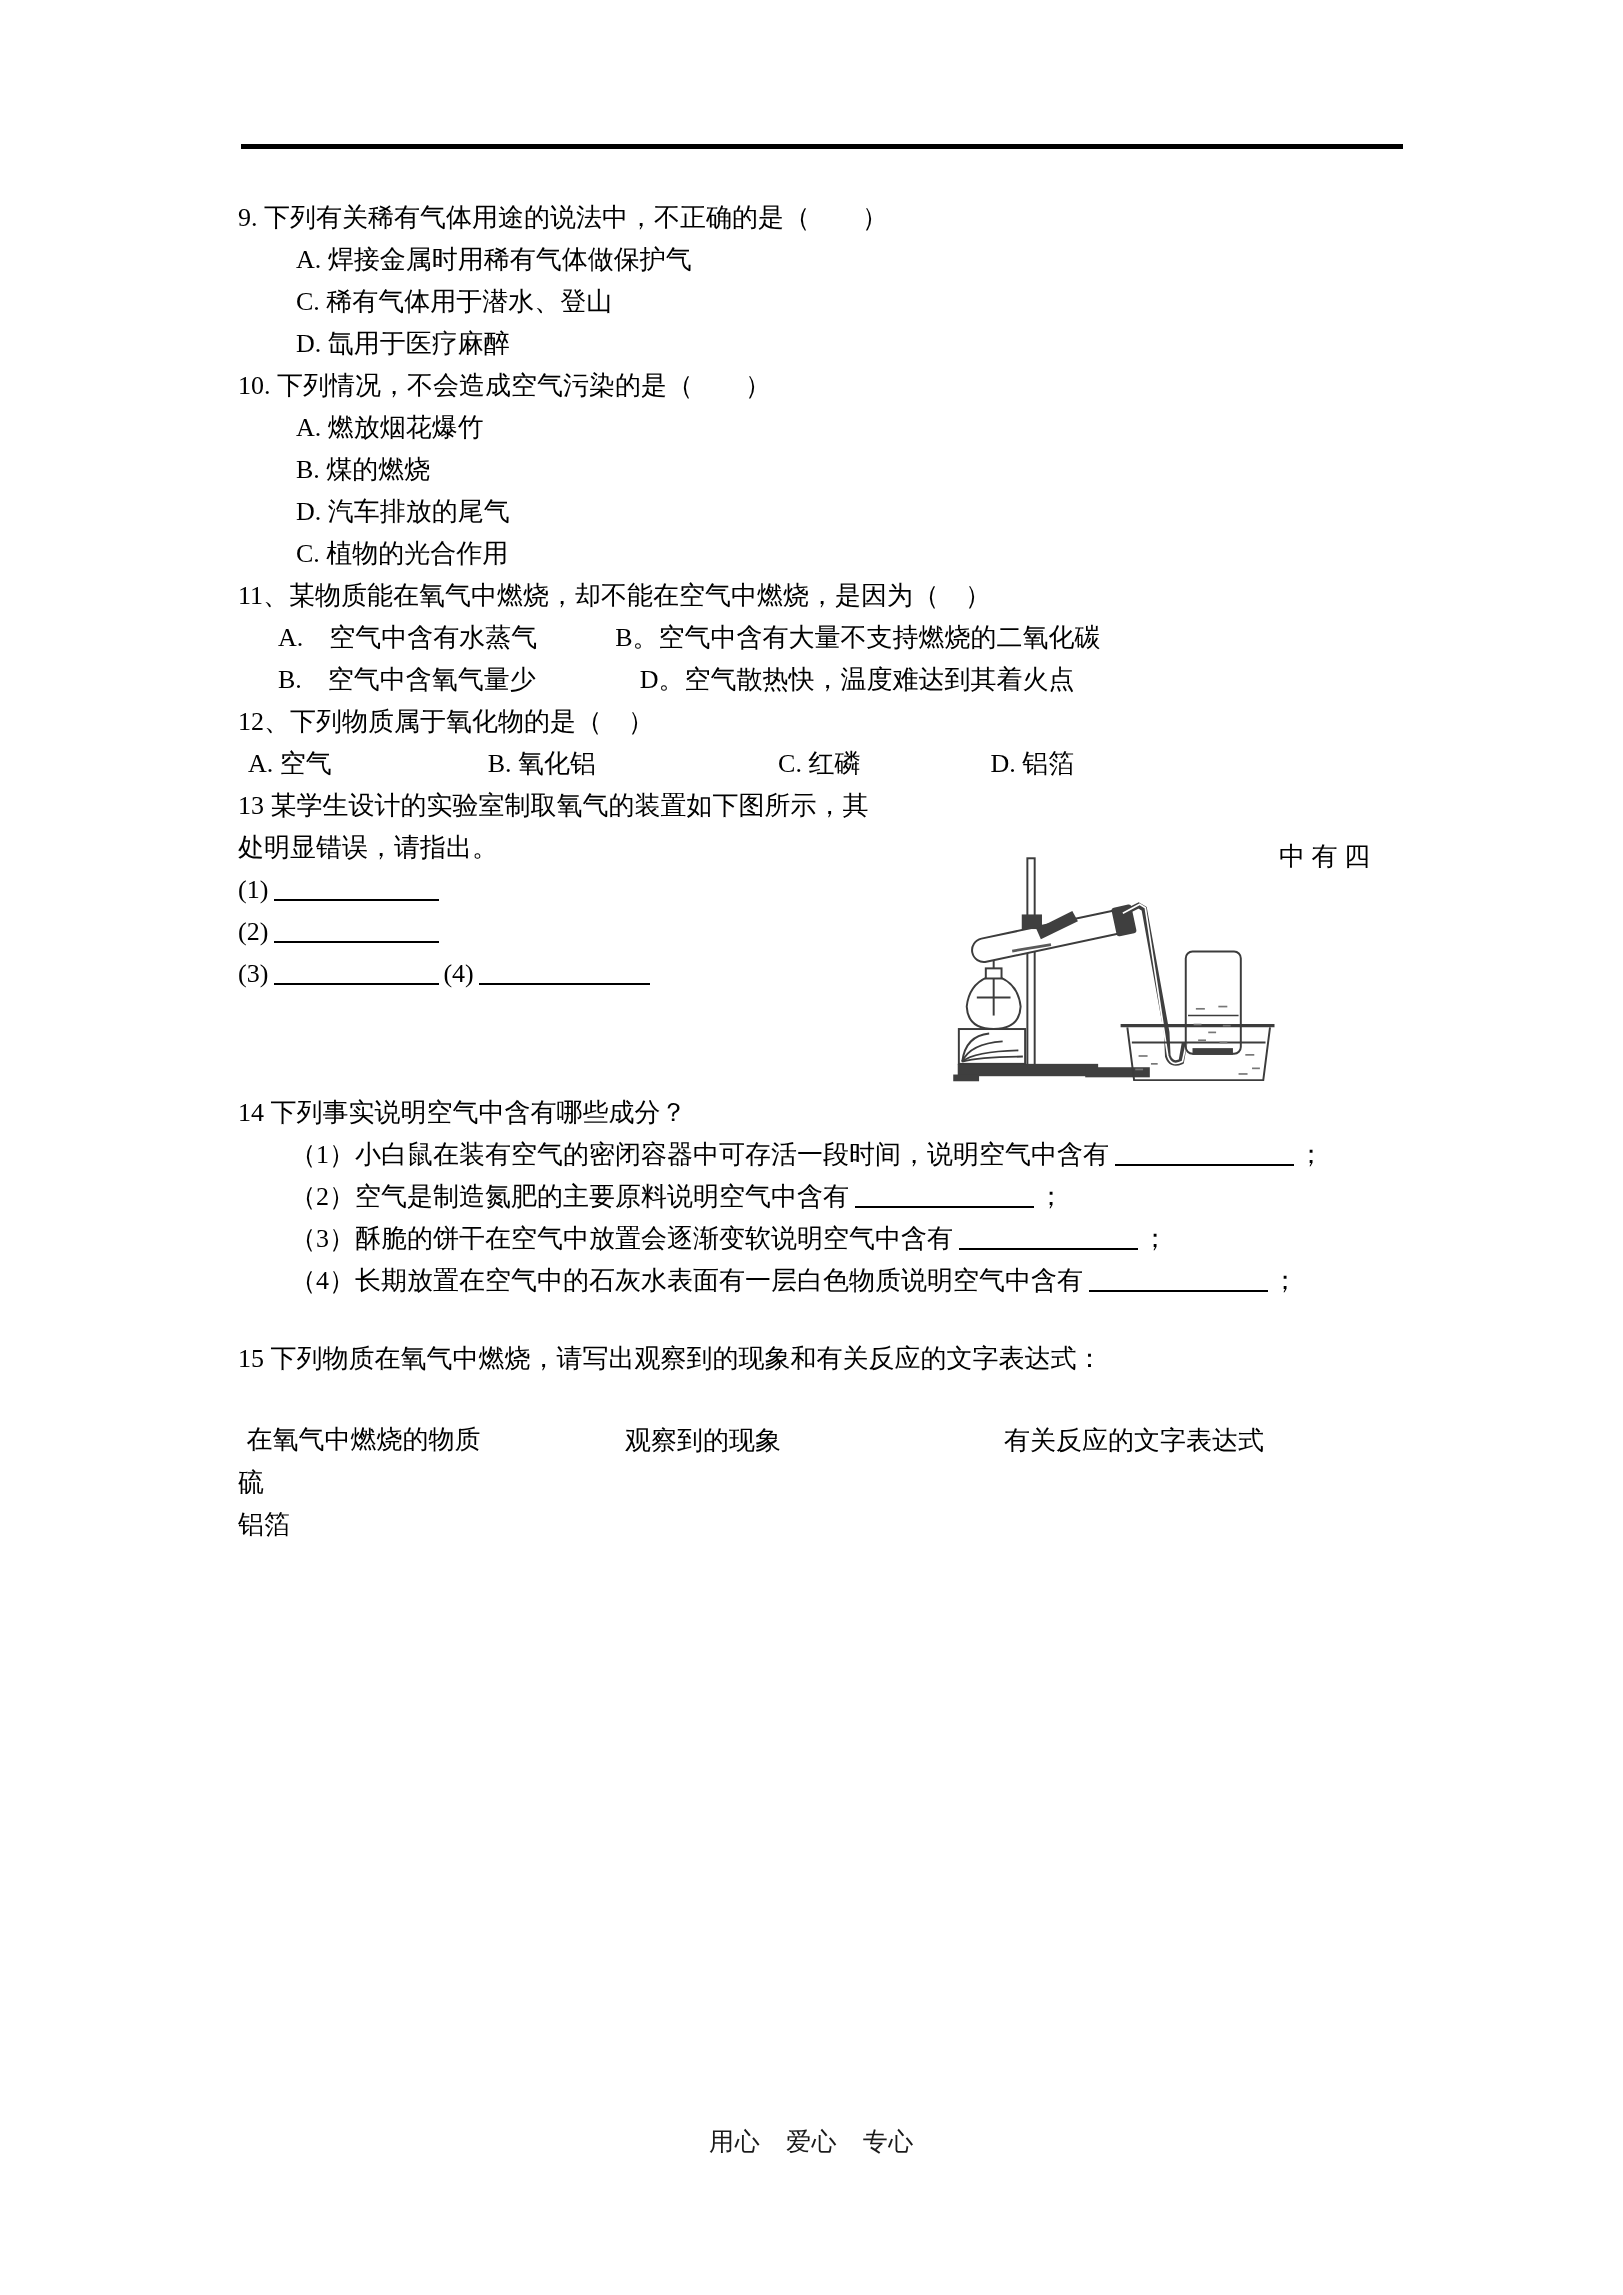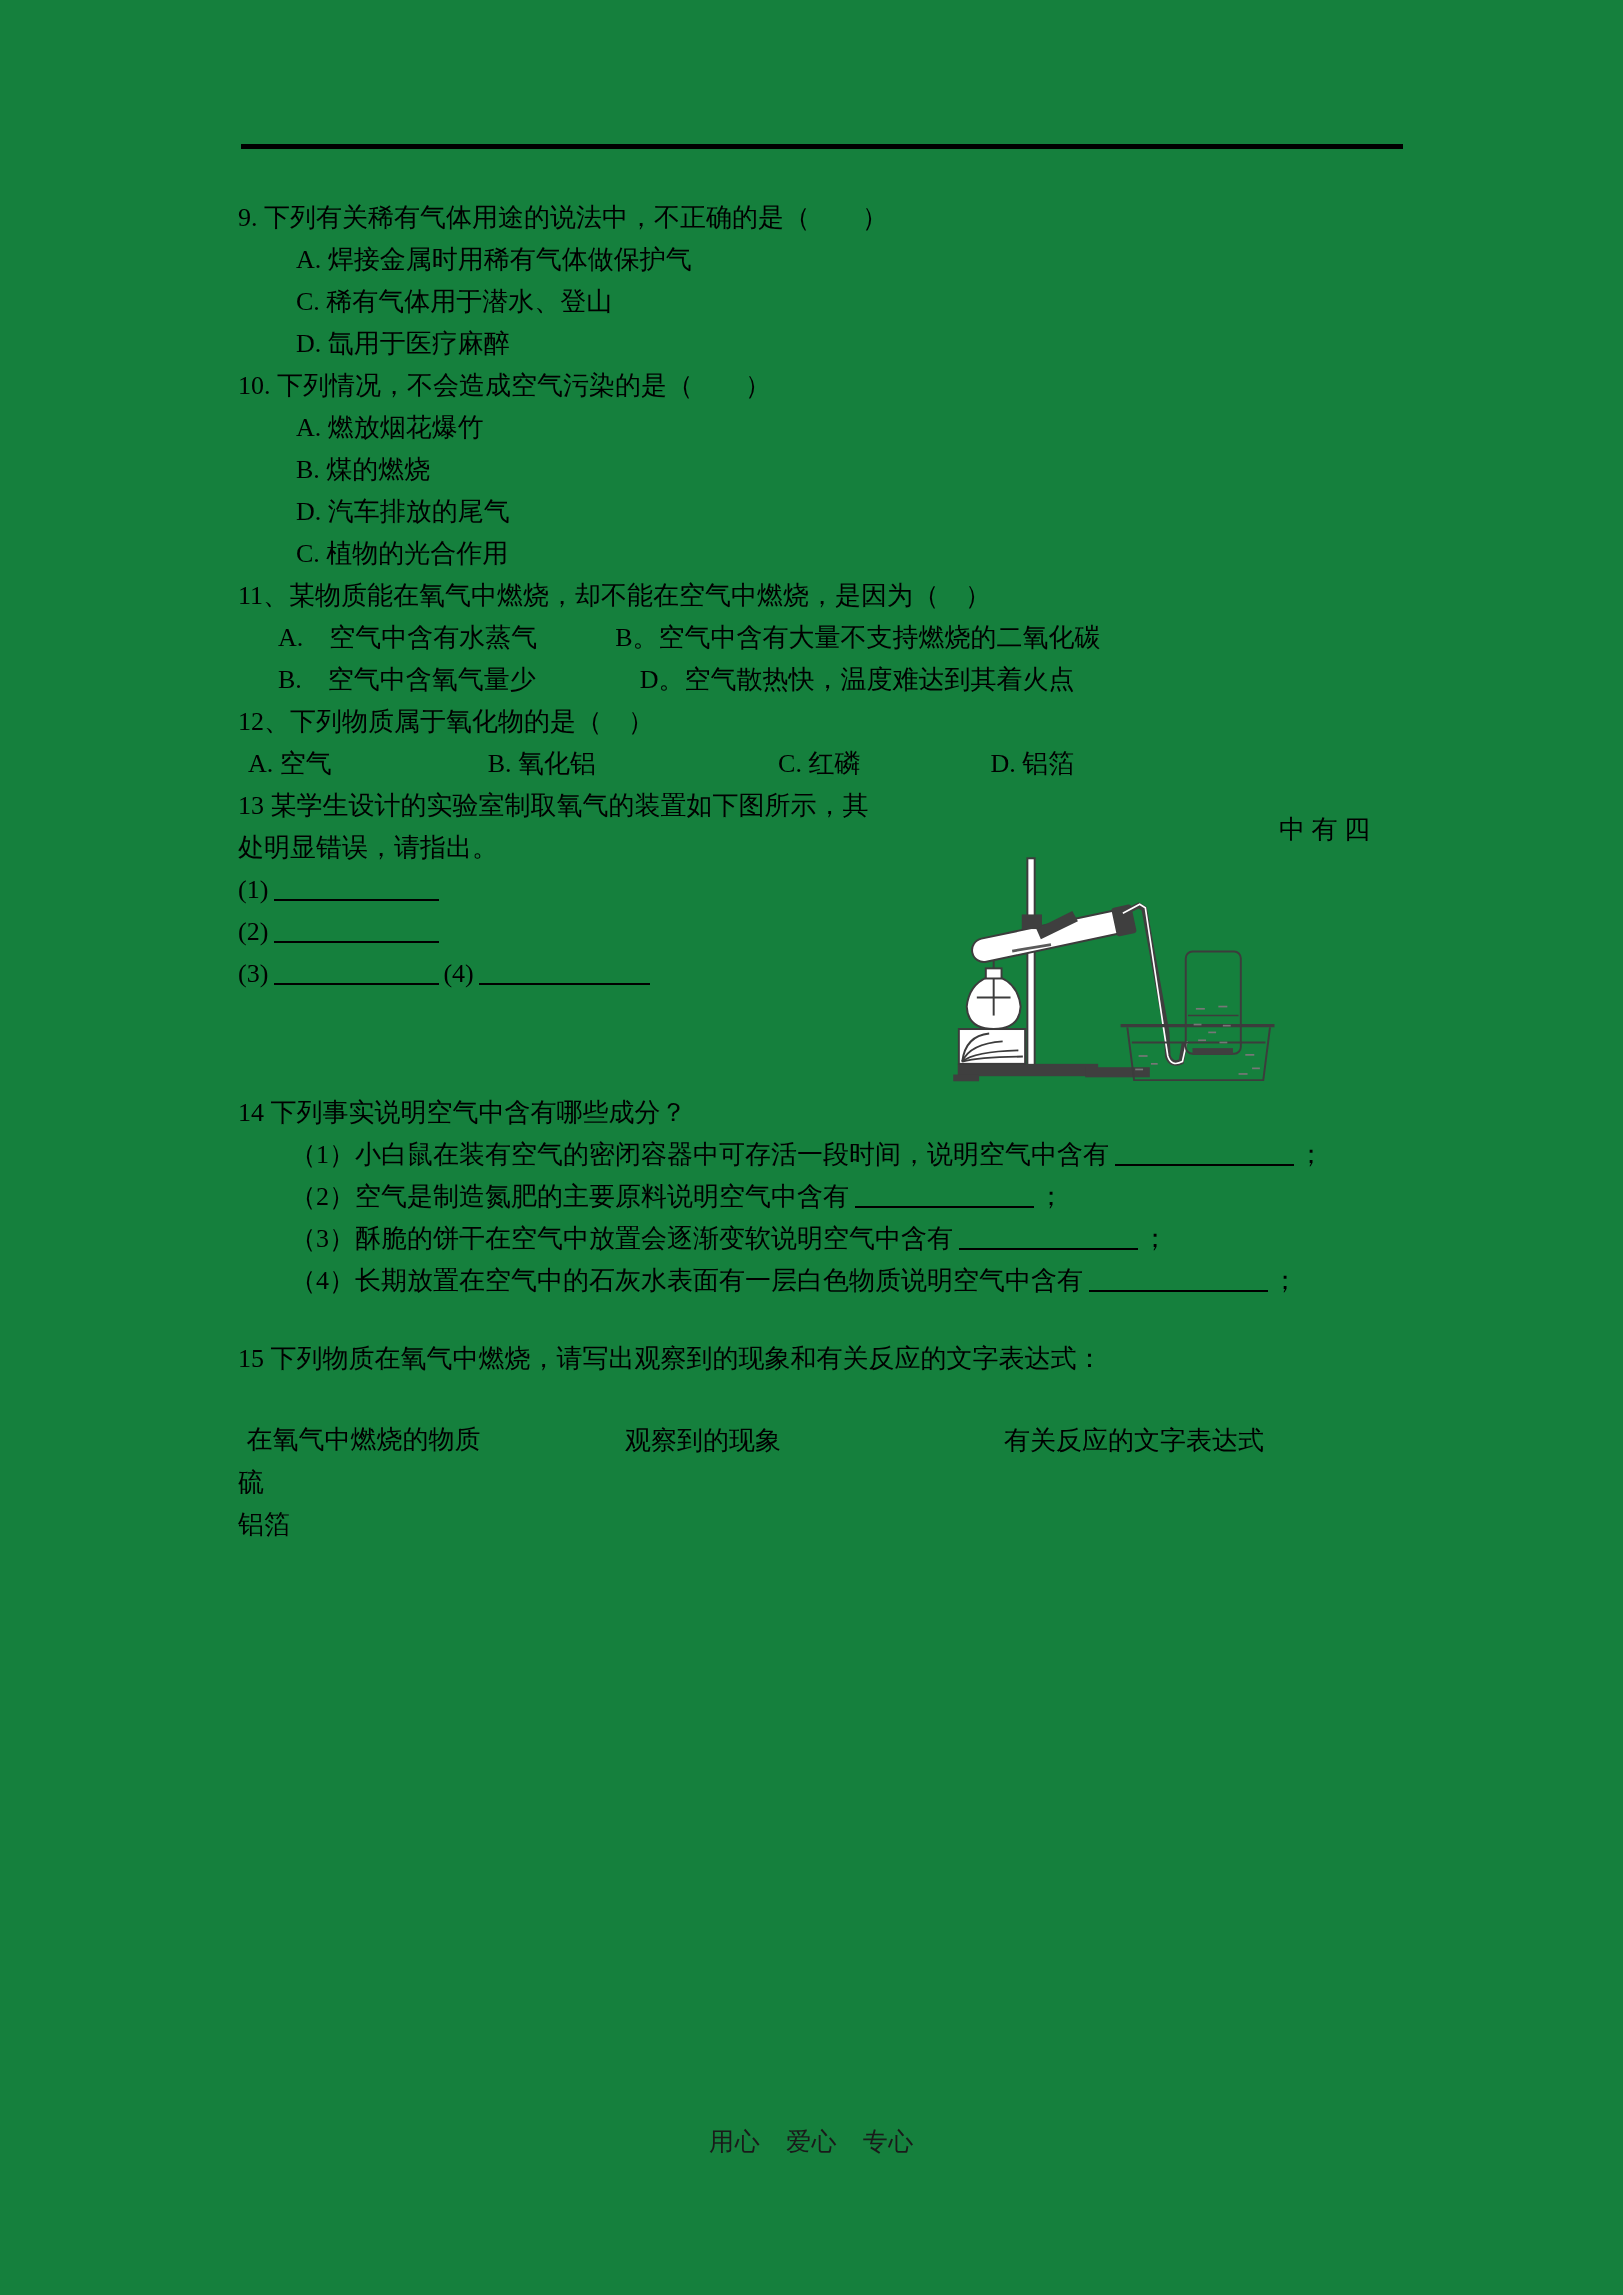--- a/index.html
+++ b/index.html
@@ -1,19 +1,19 @@
 <!DOCTYPE html>
 <html style="font-size:9px"><head>
 <meta charset="utf-8">
 <style>
   html,body{margin:0;padding:0;background:#888;}
   .page{
     position:relative;
     width:1623px;height:2295px;
-    background:#15803d;
+    background:#ffffff;
     font-family:"Liberation Serif","DejaVu Serif",serif;
     color:#000;
     font-size:26px;
     overflow:hidden;
   }
   .top-rule{
     position:absolute;left:241px;top:144px;
     width:1162px;height:5px;background:#000;
   }
   .content{
@@ -35,21 +35,21 @@
   .blank.w295{width:165px;}
   .blank.w305{width:171px;}
   .blank.w320{width:179px;}
   .q14item{margin-left:52px;}
   .thead-line{position:relative;height:42px;}
   .thead-line span{position:absolute;top:0;line-height:42px;}
   .th1{left:8.4px;font-family:Liberation Mono, monospace;}
   .th2{left:387px;}
   .th3{left:766px;}
   .q13-right{
-    position:absolute;left:1279px;top:809px;
+    position:absolute;left:1279px;top:836px;
     line-height:42px;font-size:26px;white-space:nowrap;
   }
   .diagram{
     position:absolute;left:942px;top:847px;
     width:337px;height:236px;
   }
   .footer{
     position:absolute;left:0;top:2128px;width:100%;
     text-align:center;font-size:25px;line-height:28px;color:#1a1a1a;
     letter-spacing:0.6px;

